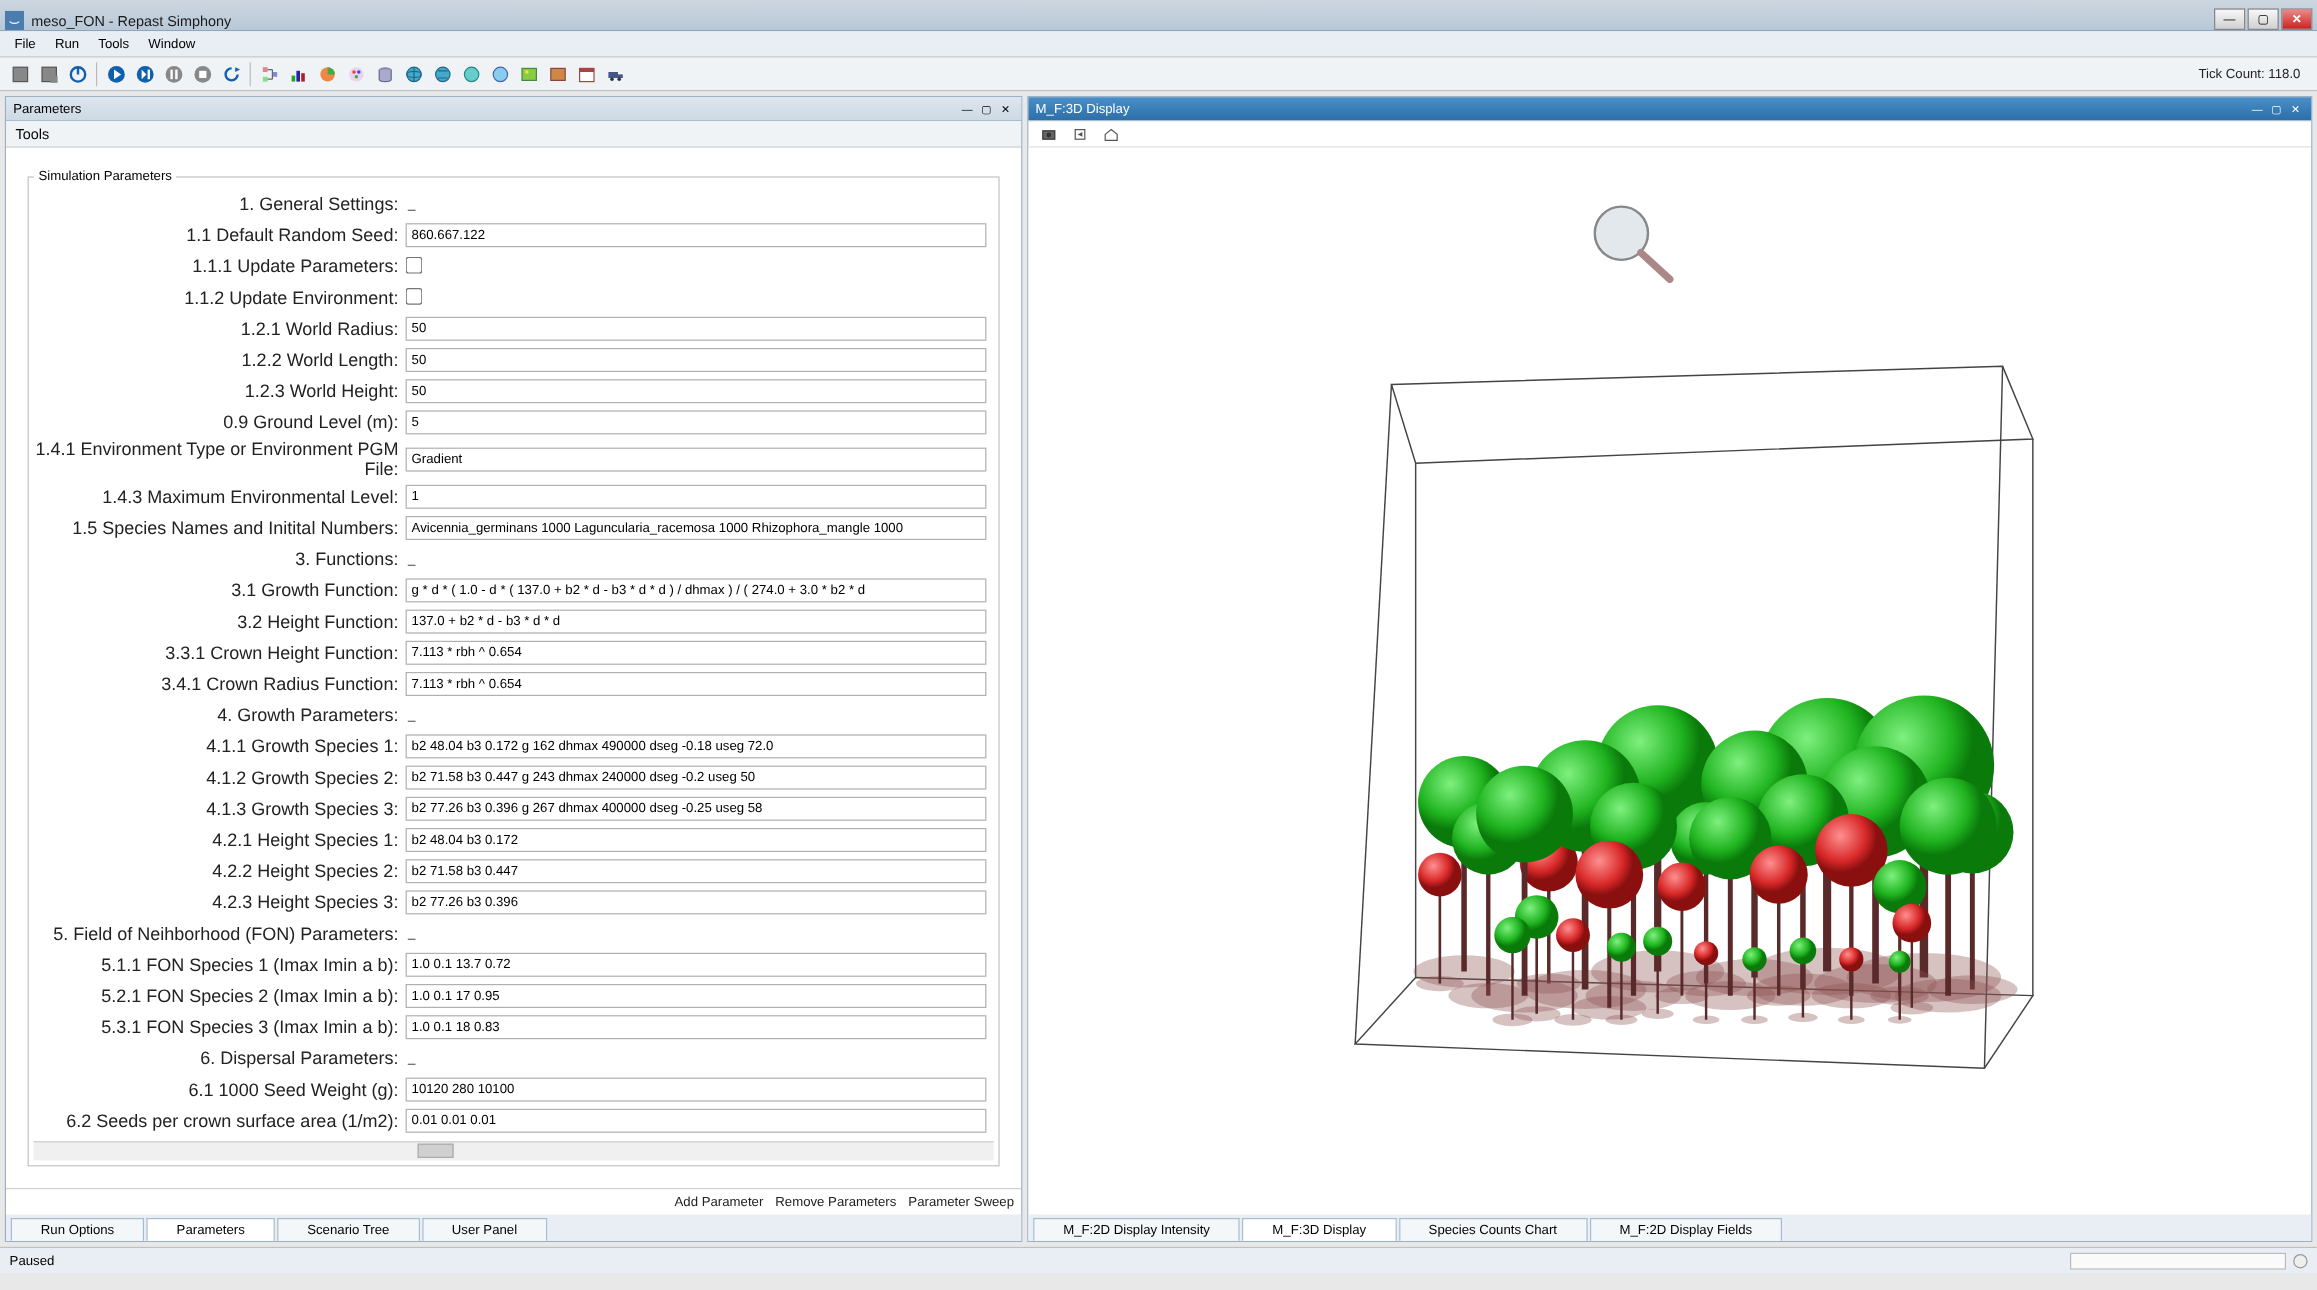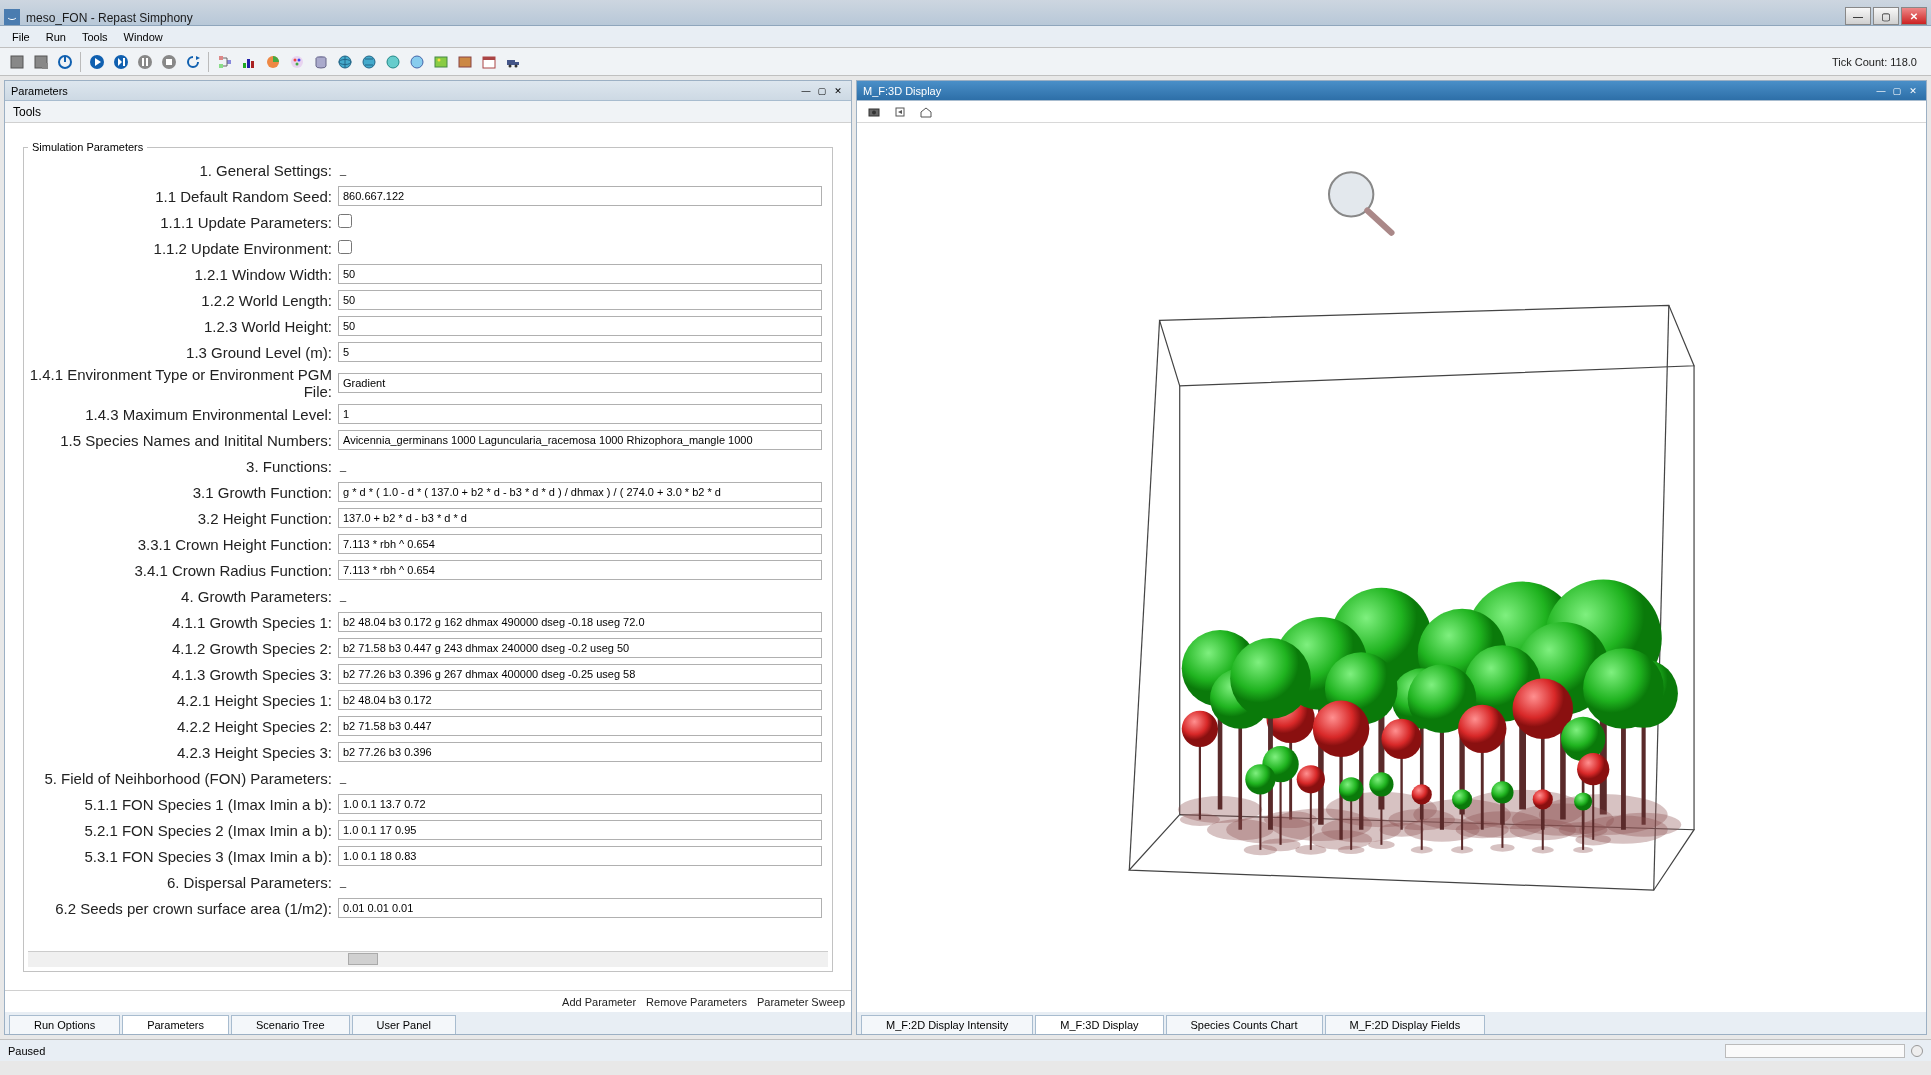--- a/index.html
+++ b/index.html
@@ -262,33 +262,33 @@
             </div>
             <div class="param-row">
               <div class="param-label">1.1.1 Update Parameters:</div>
               <div class="param-input"><input type="checkbox" style=""></div>
             </div>
             <div class="param-row">
               <div class="param-label">1.1.2 Update Environment:</div>
               <div class="param-input"><input type="checkbox" style=""></div>
             </div>
             <div class="param-row">
-              <div class="param-label">1.2.1 Window Width:</div>
+              <div class="param-label">1.2.1 World Radius:</div>
               <div class="param-input"><input type="text" value="50" style=""></div>
             </div>
             <div class="param-row">
               <div class="param-label">1.2.2 World Length:</div>
               <div class="param-input"><input type="text" value="50" style=""></div>
             </div>
             <div class="param-row">
               <div class="param-label">1.2.3 World Height:</div>
               <div class="param-input"><input type="text" value="50" style=""></div>
             </div>
             <div class="param-row">
-              <div class="param-label">1.3 Ground Level (m):</div>
+              <div class="param-label">0.9 Ground Level (m):</div>
               <div class="param-input"><input type="text" value="5" style=""></div>
             </div>
             <div class="param-row">
               <div class="param-label">1.4.1 Environment Type or Environment PGM File:</div>
               <div class="param-input"><input type="text" value="Gradient" style=""></div>
             </div>
             <div class="param-row">
               <div class="param-label">1.4.3 Maximum Environmental Level:</div>
               <div class="param-input"><input type="text" value="1" style=""></div>
             </div>
@@ -356,20 +356,24 @@
               <div class="param-label">5.2.1 FON Species 2 (Imax Imin a b):</div>
               <div class="param-input"><input type="text" value="1.0 0.1 17 0.95" style=""></div>
             </div>
             <div class="param-row">
               <div class="param-label">5.3.1 FON Species 3 (Imax Imin a b):</div>
               <div class="param-input"><input type="text" value="1.0 0.1 18 0.83" style=""></div>
             </div>
             <div class="param-row">
               <div class="param-label">6. Dispersal Parameters:</div>
               <div class="param-input"><span class="static">_</span></div>
+            </div>
+            <div class="param-row">
+              <div class="param-label">6.1 1000 Seed Weight (g):</div>
+              <div class="param-input"><input type="text" value="10120 280 10100" style=""></div>
             </div>
             <div class="param-row">
               <div class="param-label">6.2 Seeds per crown surface area (1/m2):</div>
               <div class="param-input"><input type="text" value="0.01 0.01 0.01" style=""></div>
             </div>
           </div>
         <div class="hscroll">
             <div class="thumb"></div>
           </div>
       </fieldset>

